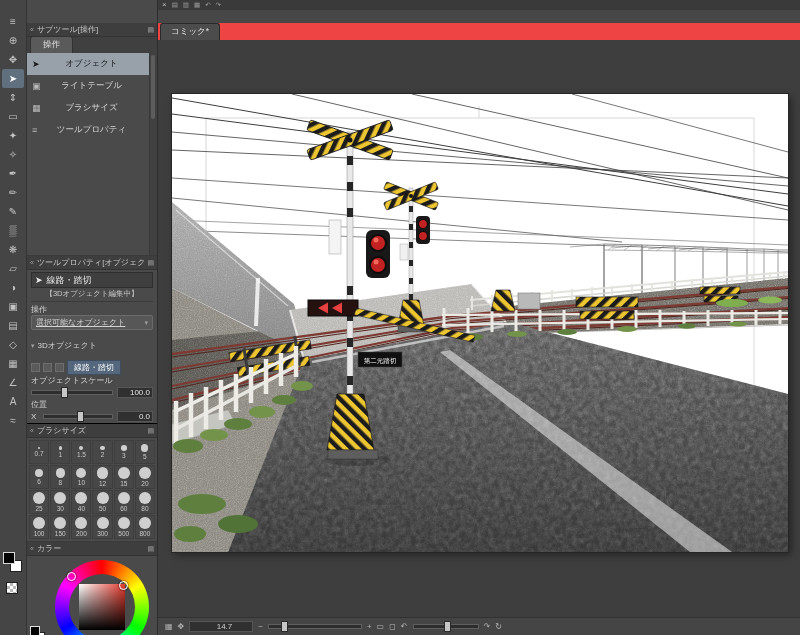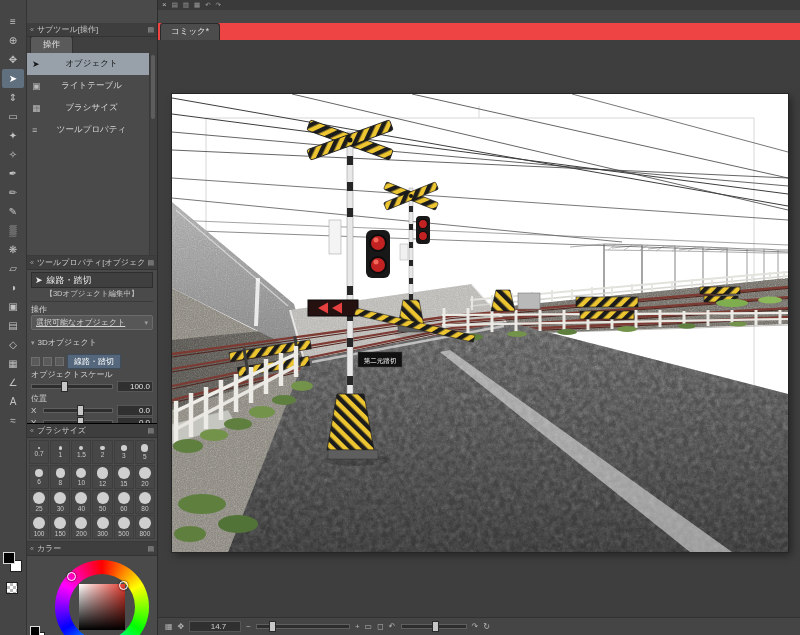--- a/index.html
+++ b/index.html
@@ -38,21 +38,21 @@
   .st-scroll{position:absolute;top:30px;right:0;width:7px;bottom:0;background:#414141;border-left:1px solid #393939;}
   .st-thumb{position:absolute;top:2px;left:1px;width:4px;height:64px;background:#5d5d5d;border-radius:2px;}
 
   .tp-body{padding:2px 4px;display:flex;flex-direction:column;gap:1px;font-size:8px;color:#d4d4d4;}
   .tp-tool{height:14px;background:#3f3f3f;border:1px solid #2e2e2e;display:flex;align-items:center;gap:4px;padding:0 3px;font-size:9px;color:#ececec;flex:none;}
   .tp-status{text-align:center;font-size:7.5px;color:#c9c9c9;height:10px;}
   .tp-hr{height:1px;background:#3a3a3a;margin:1px 0;flex:none;}
   .tp-label{font-size:8px;height:10px;}
   .tp-drop{height:13px;background:#575757;border:1px solid #6b6b6b;border-radius:2px;display:flex;align-items:center;padding:0 4px;gap:3px;flex:none;}
   .tp-drop .f{flex:1;text-decoration:underline;}
-  .tp-grp{display:flex;align-items:center;gap:3px;height:23px;}
+  .tp-grp{display:flex;align-items:center;gap:3px;height:29px;}
   .tp-objrow{display:flex;align-items:center;gap:3px;height:13px;}
   .mini-ic{width:9px;height:9px;background:#5a5a5a;border:1px solid #6e6e6e;box-sizing:border-box;}
   .tp-chip{background:#54677c;color:#fff;font-size:8px;padding:1px 6px;border:1px solid #3e4d5e;}
   .sl-row{display:flex;align-items:center;gap:4px;height:12px;}
   .slider{flex:1;height:3px;background:#2d2d2d;border:1px solid #5f5f5f;position:relative;}
   .sl-thumb{position:absolute;top:-4px;width:5px;height:9px;background:#c7c7c7;border:1px solid #2a2a2a;}
   .val{width:30px;background:#303030;border:1px solid #565656;font-size:8px;text-align:right;padding:0 2px;color:#e2e2e2;flex:none;}
   .axis-row{display:flex;align-items:center;gap:4px;height:12px;}
   .ax-l{width:8px;}
 
@@ -78,21 +78,21 @@
   .ts-close{color:#bdbdbd;font-size:8px;line-height:8px;}
   .ts-ic{color:#9d9d9d;font-size:6.5px;line-height:8px;}
   .titlebar{position:absolute;top:10px;left:0;right:0;height:13px;background:#2e2e2e;display:flex;align-items:center;justify-content:center;font-size:8px;color:#bcbcbc;border-bottom:1px solid #262626;white-space:nowrap;overflow:hidden;}
   .tabbar{position:absolute;top:23px;left:0;right:0;height:17px;background:#ef4444;border-bottom:7px solid #e5e5e5;display:flex;align-items:flex-end;padding-left:2px;}
   .dtab{background:#4c4c4c;border:1px solid #2a2a2a;border-bottom:none;border-radius:3px 3px 0 0;color:#e0e0e0;font-size:8.5px;padding:2px 10px;}
   .canvas-area{position:absolute;top:40px;left:0;right:0;bottom:17px;background:#3e3e3e;overflow:hidden;}
   .page{position:absolute;left:14px;top:54px;width:616px;height:458px;background:#fff;box-shadow:0 0 0 1px #262626,3px 3px 8px rgba(0,0,0,.45);}
   .page svg{display:block;}
   .bottombar{position:absolute;left:0;right:0;bottom:0;height:17px;background:#454545;border-top:1px solid #323232;display:flex;align-items:center;gap:5px;padding:0 7px;font-size:8px;color:#cfcfcf;}
   .bb-ic{font-size:8px;color:#b5b5b5;}
-  .bb-val{background:#303030;border:1px solid #565656;padding:0 14px;min-width:22px;text-align:right;}
+  .bb-val{background:#303030;border:1px solid #565656;padding:0 20px;min-width:22px;text-align:right;}
   .bb-slider{width:92px;height:3px;background:#2d2d2d;border:1px solid #5f5f5f;position:relative;}
   .bb-slider.s2{width:64px;}
 </style>
 </head>
 <body>
 
 <div class="screen">
 
   <div class="ltb">
     <div class="ltb-tools">

